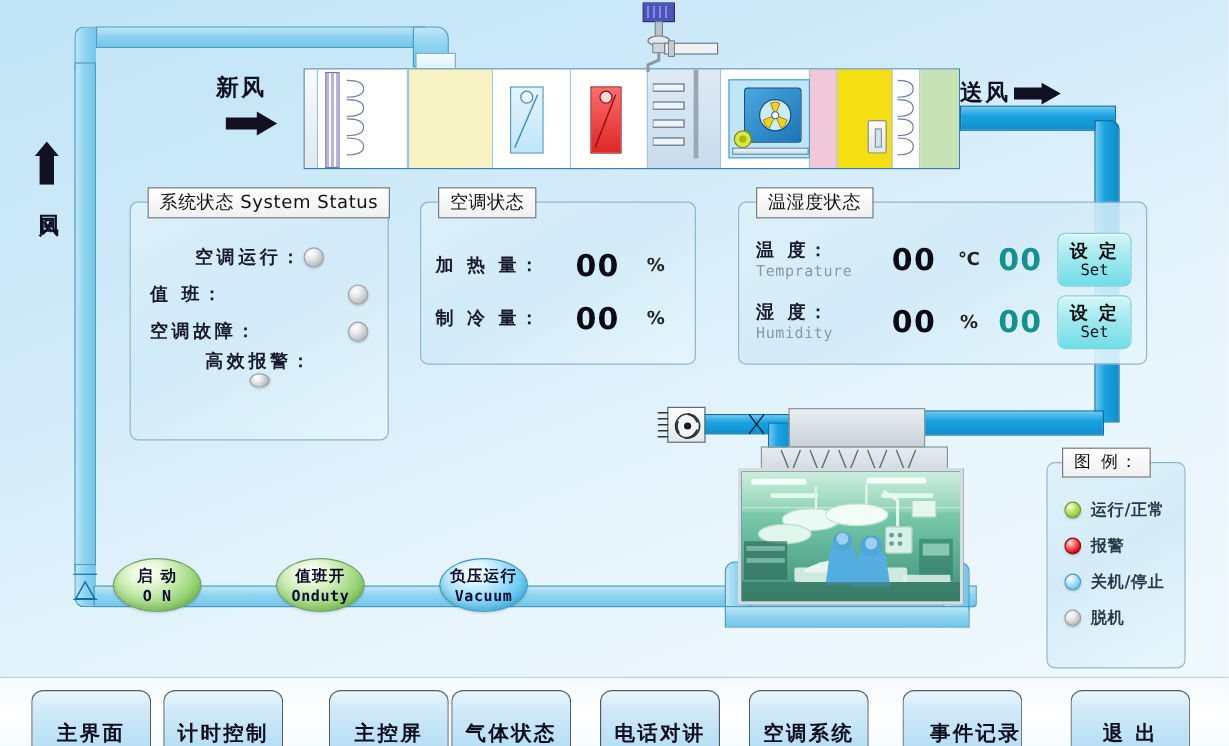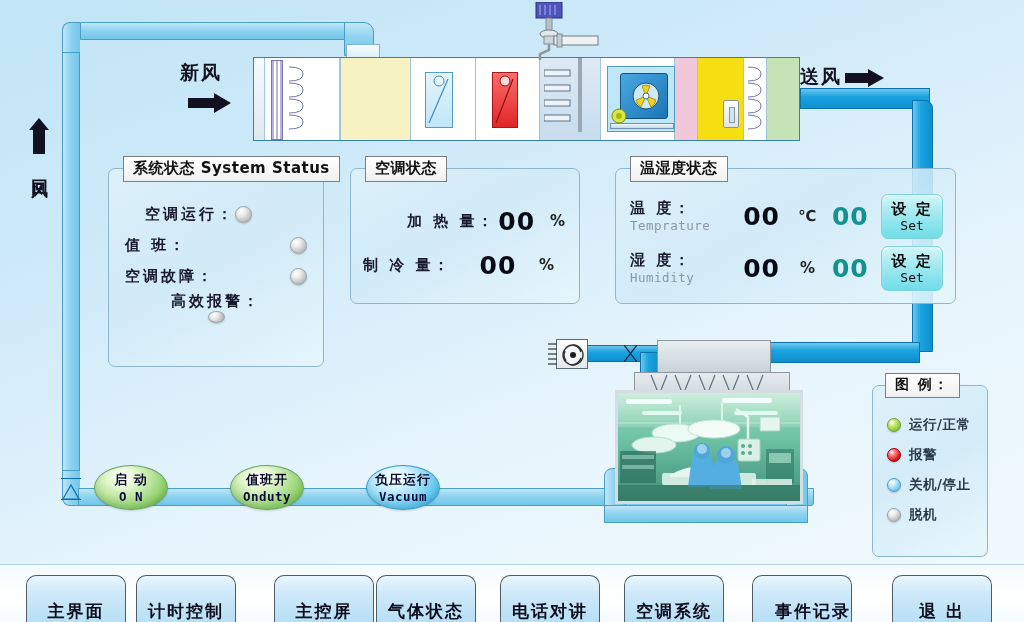--- a/index.html
+++ b/index.html
@@ -49,21 +49,21 @@
     position: absolute;
     border: 1px solid #8fb6cf;
     border-radius: 7px;
     background: linear-gradient(150deg, rgba(222,241,250,.92) 0%, rgba(208,234,247,.85) 45%, rgba(230,246,252,.9) 100%);
   }
   .panel-title {
     position: absolute; top: -13px; left: 14px;
     background: linear-gradient(180deg,#ffffff 0%,#f0f0f0 100%);
     border: 1px solid #7e7e7e;
     padding: 2px 9px 3px 9px;
-    font-size: 15px; font-weight: bold; color: #111;
+    font-size: 15px; font-weight: normal; color: #111;
     white-space: nowrap;
     letter-spacing: .5px;
   }
   .row-label {
     font-size: 15px; color: #1a1a2e; font-weight: bold;
     letter-spacing: 3px; white-space: nowrap;
   }
   .sub-label {
     font-size: 12.5px; color: #8a98a6;
     font-family: "DejaVu Sans Mono", "Liberation Mono", monospace;
@@ -377,21 +377,21 @@
     </svg>
   </div>
   <div style="position:absolute; left:30px; top:156px; width:20px;
               font-size:17px; font-weight:bold; color:#101020; line-height:20px; text-align:center;">
     <span style="writing-mode:vertical-rl; letter-spacing:3px;">回风</span>
   </div>
 
   <div class="panel" id="sys-panel" style="left:108px; top:168px; width:216px; height:199px;">
     <div class="panel-title">系统状态 System Status</div>
     <div style="padding:30px 16px 0 16px;">
-      <div style="display:flex; align-items:center; justify-content:flex-start; height:31px;margin-left:20px;">
+      <div style="display:flex; align-items:center; justify-content:center; height:31px;">
         <span class="row-label">空调运行：</span>
         <span class="led gray"></span>
       </div>
       <div style="display:flex; align-items:center; justify-content:space-between; height:31px;">
         <span class="row-label">值    班：</span>
         <span class="led gray"></span>
       </div>
       <div style="display:flex; align-items:center; justify-content:space-between; height:31px;">
         <span class="row-label">空调故障：</span>
         <span class="led gray"></span>
@@ -400,21 +400,21 @@
         <span class="row-label">高效报警：</span>
         <span class="led gray"></span>
       </div>
     </div>
   </div>
 
   <div class="panel" style="left:350px; top:168px; width:230px; height:136px;">
     <div class="panel-title">空调状态</div>
     <div style="padding:30px 14px 0 12px;">
       <div style="display:flex; align-items:center; height:44px;">
-        <span class="row-label" style="width:106px;margin-left:44px;">加 热 量：</span>
+        <span class="row-label" style="width:106px;">加 热 量：</span>
         <span class="value-big" style="width:58px; text-align:center;">00</span>
         <span class="unit" style="margin-left:12px;">%</span>
       </div>
       <div style="display:flex; align-items:center; height:44px;">
         <span class="row-label" style="width:106px;">制 冷 量：</span>
         <span class="value-big" style="width:58px; text-align:center;">00</span>
         <span class="unit" style="margin-left:12px;">%</span>
       </div>
     </div>
   </div>

